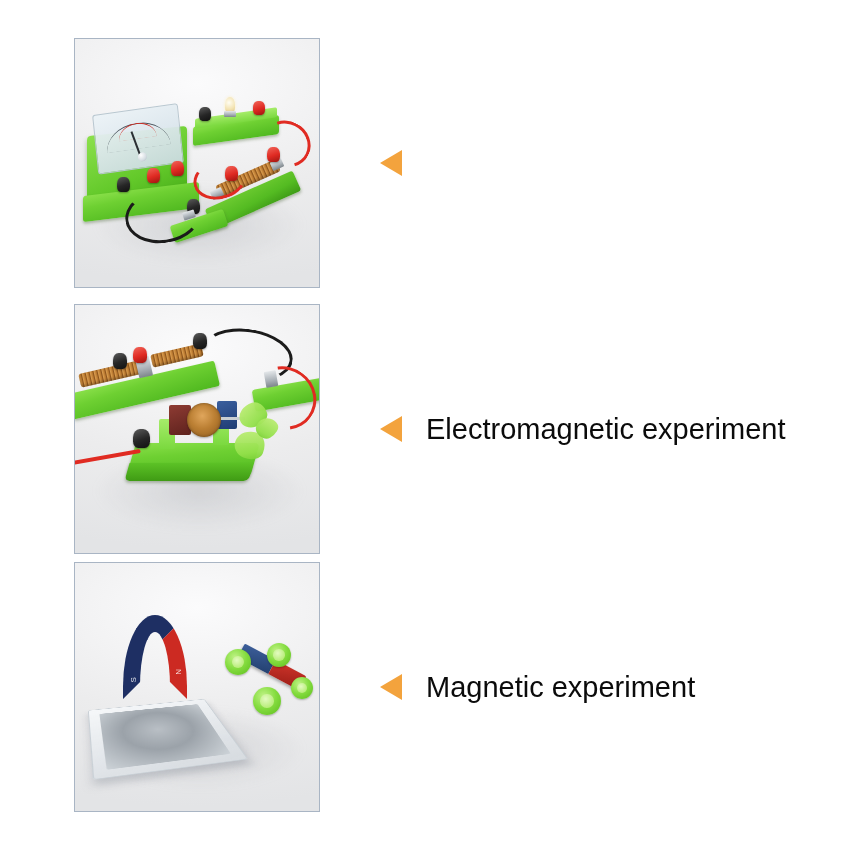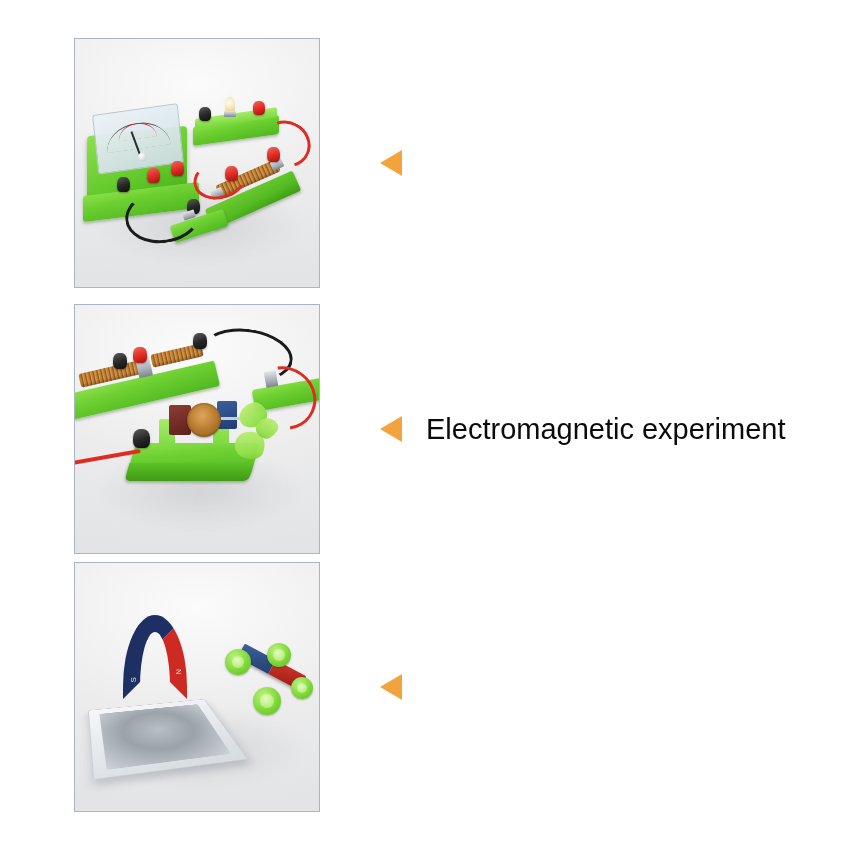--- a/index.html
+++ b/index.html
@@ -400,16 +400,17 @@
         </div>
         <div class="wheel" style="left:150px; top:86px; width:26px; height:26px;"></div>
         <div class="wheel" style="left:192px; top:80px; width:24px; height:24px;"></div>
         <div class="wheel" style="left:178px; top:124px; width:28px; height:28px;"></div>
         <div class="wheel" style="left:216px; top:114px; width:22px; height:22px;"></div>
       </div>
     </div>
 
     <div class="caption">
       <span class="bullet-arrow"></span>
+      <span class="caption-text">Magnetic experiment</span>
     </div>
   </div>
 
 </div>
 
 </body></html>

